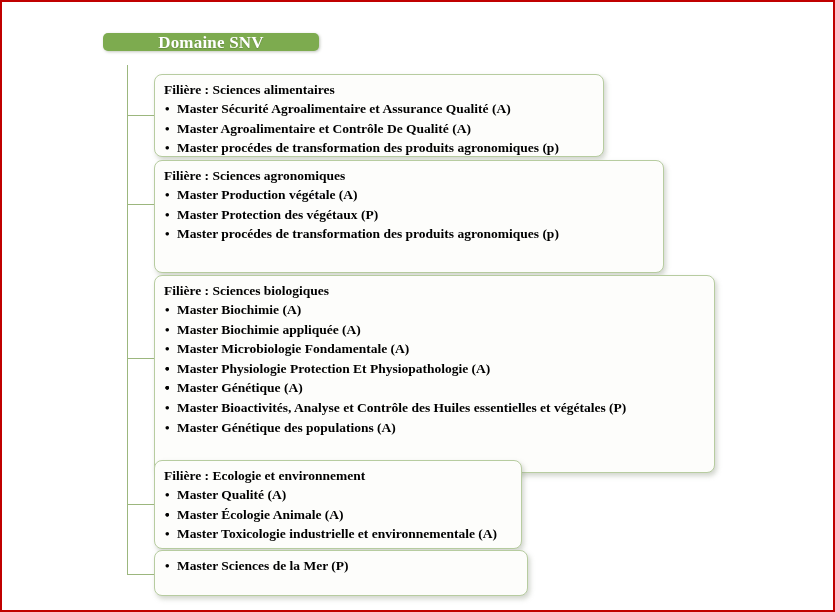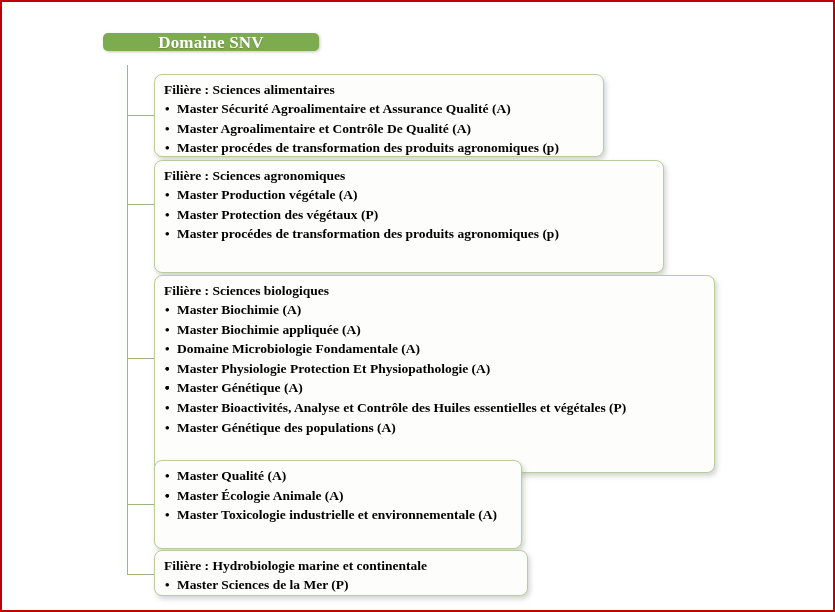--- a/index.html
+++ b/index.html
@@ -150,41 +150,41 @@
         <li><span class="bullet">•</span><span>Master Protection des végétaux (P)</span></li>
         <li><span class="bullet">•</span><span>Master procédes de transformation des produits agronomiques (p)</span></li>
       </ul>
     </div>
 
     <div class="fbox" id="fbox-3">
       <div class="fbox-title">Filière : Sciences biologiques</div>
       <ul class="fbox-list">
         <li><span class="bullet">•</span><span>Master Biochimie (A)</span></li>
         <li><span class="bullet">•</span><span>Master Biochimie appliquée  (A)</span></li>
-        <li><span class="bullet">•</span><span>Domaine Microbiologie Fondamentale  (A)</span></li>
+        <li><span class="bullet">•</span><span>Master Microbiologie Fondamentale  (A)</span></li>
         <li><span class="bullet">•</span></li>
         <li><span class="bullet">•</span><span>Master Physiologie Protection Et Physiopathologie  (A)</span></li>
         <li><span class="bullet">•</span></li>
         <li><span class="bullet">•</span></li>
         <li><span class="bullet">•</span><span>Master Génétique  (A)</span></li>
         <li><span class="bullet">•</span><span>Master Bioactivités, Analyse et Contrôle des Huiles essentielles et végétales (P)</span></li>
         <li><span class="bullet">•</span><span>Master Génétique des populations (A)</span></li>
       </ul>
     </div>
 
     <div class="fbox" id="fbox-4">
+      <div class="fbox-title">Filière : Ecologie et environnement</div>
       <ul class="fbox-list">
         <li><span class="bullet">•</span><span>Master Qualité (A)</span></li>
         <li><span class="bullet">•</span></li>
         <li><span class="bullet">•</span><span>Master Écologie Animale (A)</span></li>
         <li><span class="bullet">•</span><span>Master Toxicologie industrielle et environnementale (A)</span></li>
       </ul>
     </div>
 
     <div class="fbox" id="fbox-5">
-      <div class="fbox-title">Filière : Hydrobiologie marine et continentale</div>
       <ul class="fbox-list">
         <li><span class="bullet">•</span><span>Master Sciences de la Mer (P)</span></li>
       </ul>
     </div>
 
   </div>
 </div>
 
 </body></html>

